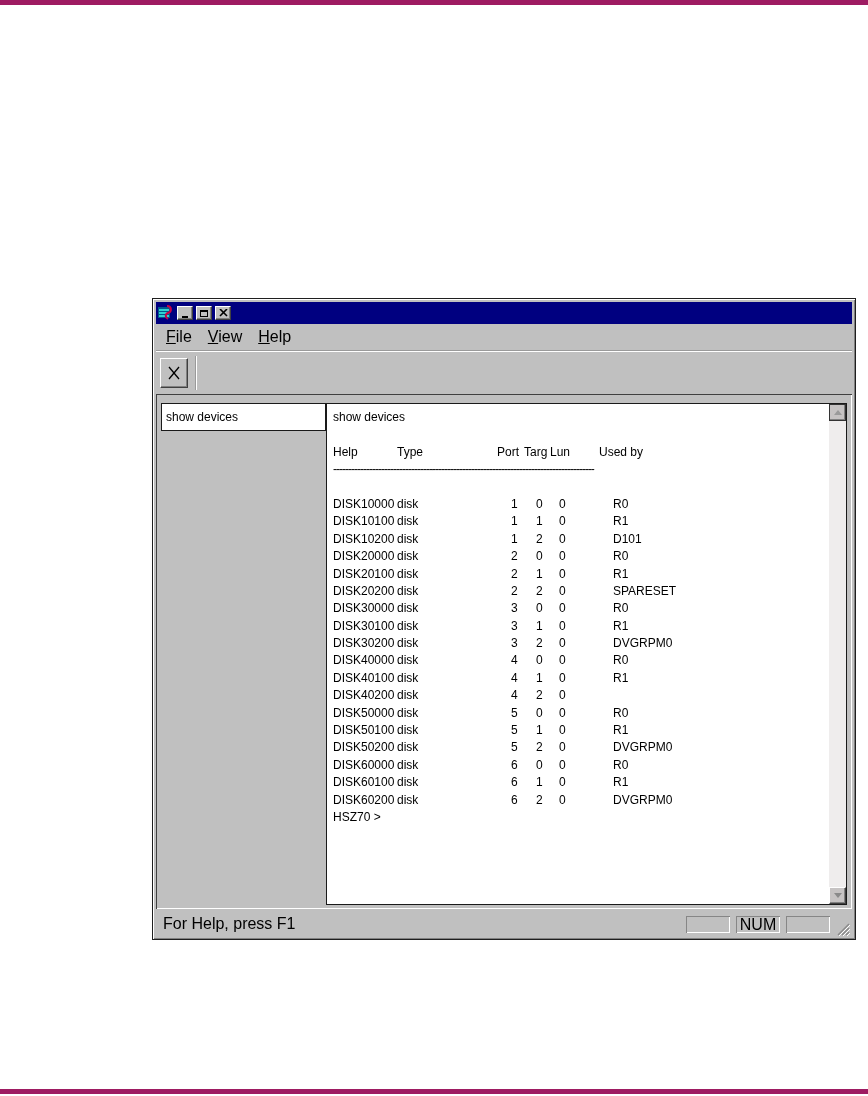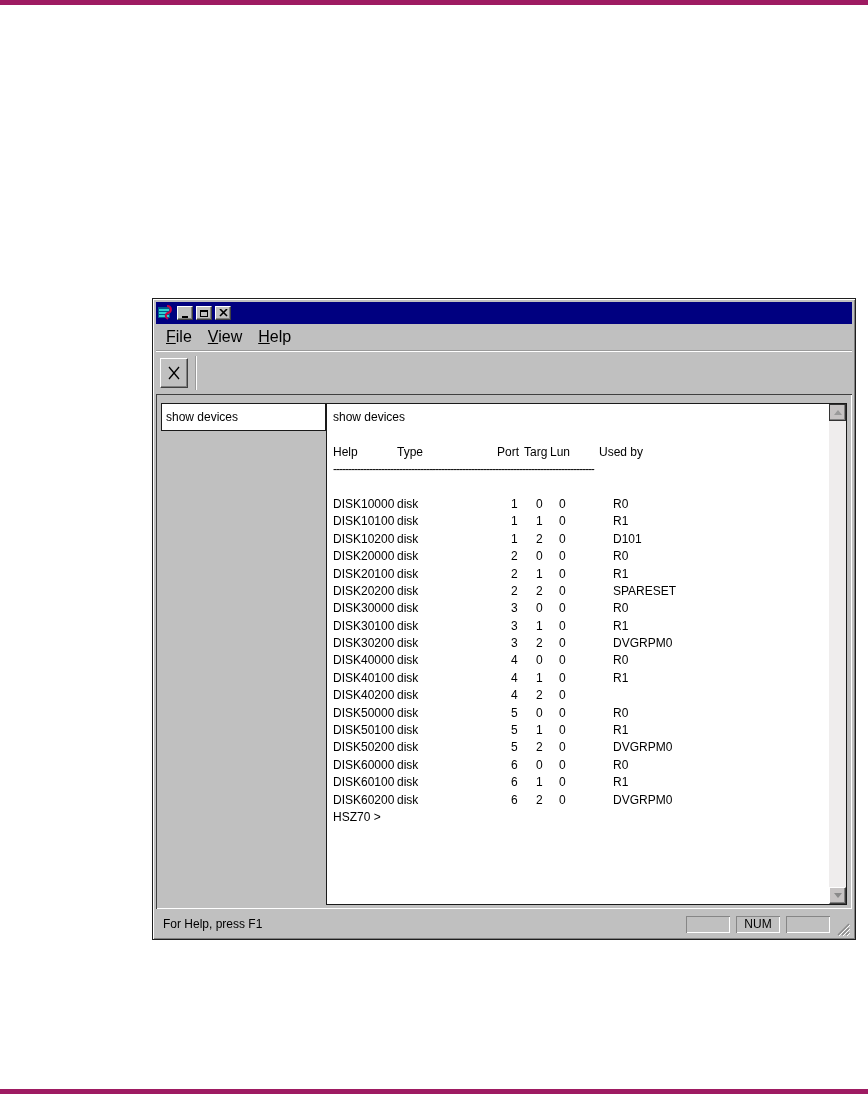--- a/index.html
+++ b/index.html
@@ -61,21 +61,21 @@
           box-sizing:border-box;display:flex;align-items:center;justify-content:center;}
   .sb-up{top:0;border:1px solid #333;}
   .sb-down{bottom:0;}
   .arr-up{width:0;height:0;border-left:4px solid transparent;border-right:4px solid transparent;
           border-bottom:5px solid #9a9a9a;}
   .arr-down{width:0;height:0;border-left:4px solid transparent;border-right:4px solid transparent;
             border-top:5px solid #8a8a8a;}
 
   
   .statusbar{flex:0 0 24px;height:24px;display:flex;align-items:center;gap:6px;padding:3px 2px 0 2px;
-             font-size:12px;}
+             font-size:16px;}
   .sb-msg{flex:1;padding-left:5px;}
   .sb-pane{width:44px;height:17px;line-height:17px;text-align:center;
            box-shadow:inset 1px 1px 0 #868686, inset -1px -1px 0 #ffffff;}
   .grip{width:14px;height:16px;align-self:flex-end;}
 </style>
 </head>
 <body>
 
 <div class="page">
   <div class="rule rule-top"></div>

